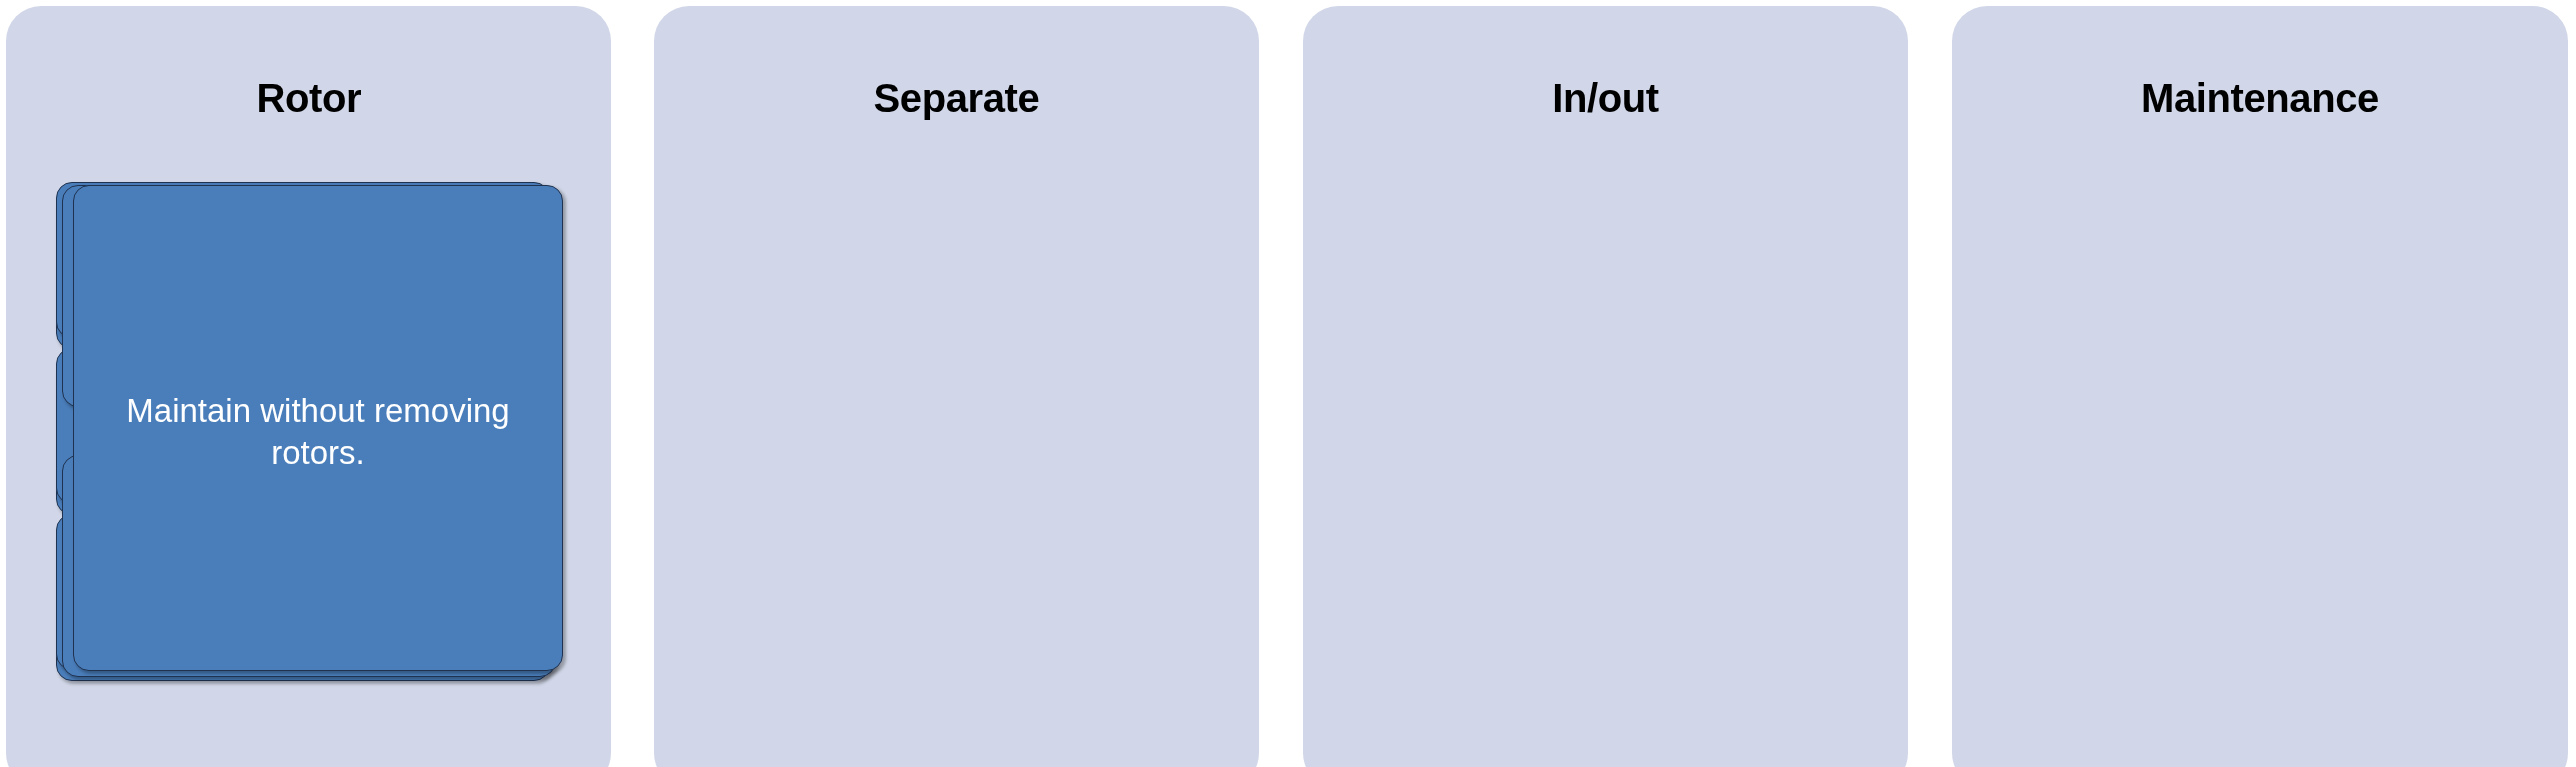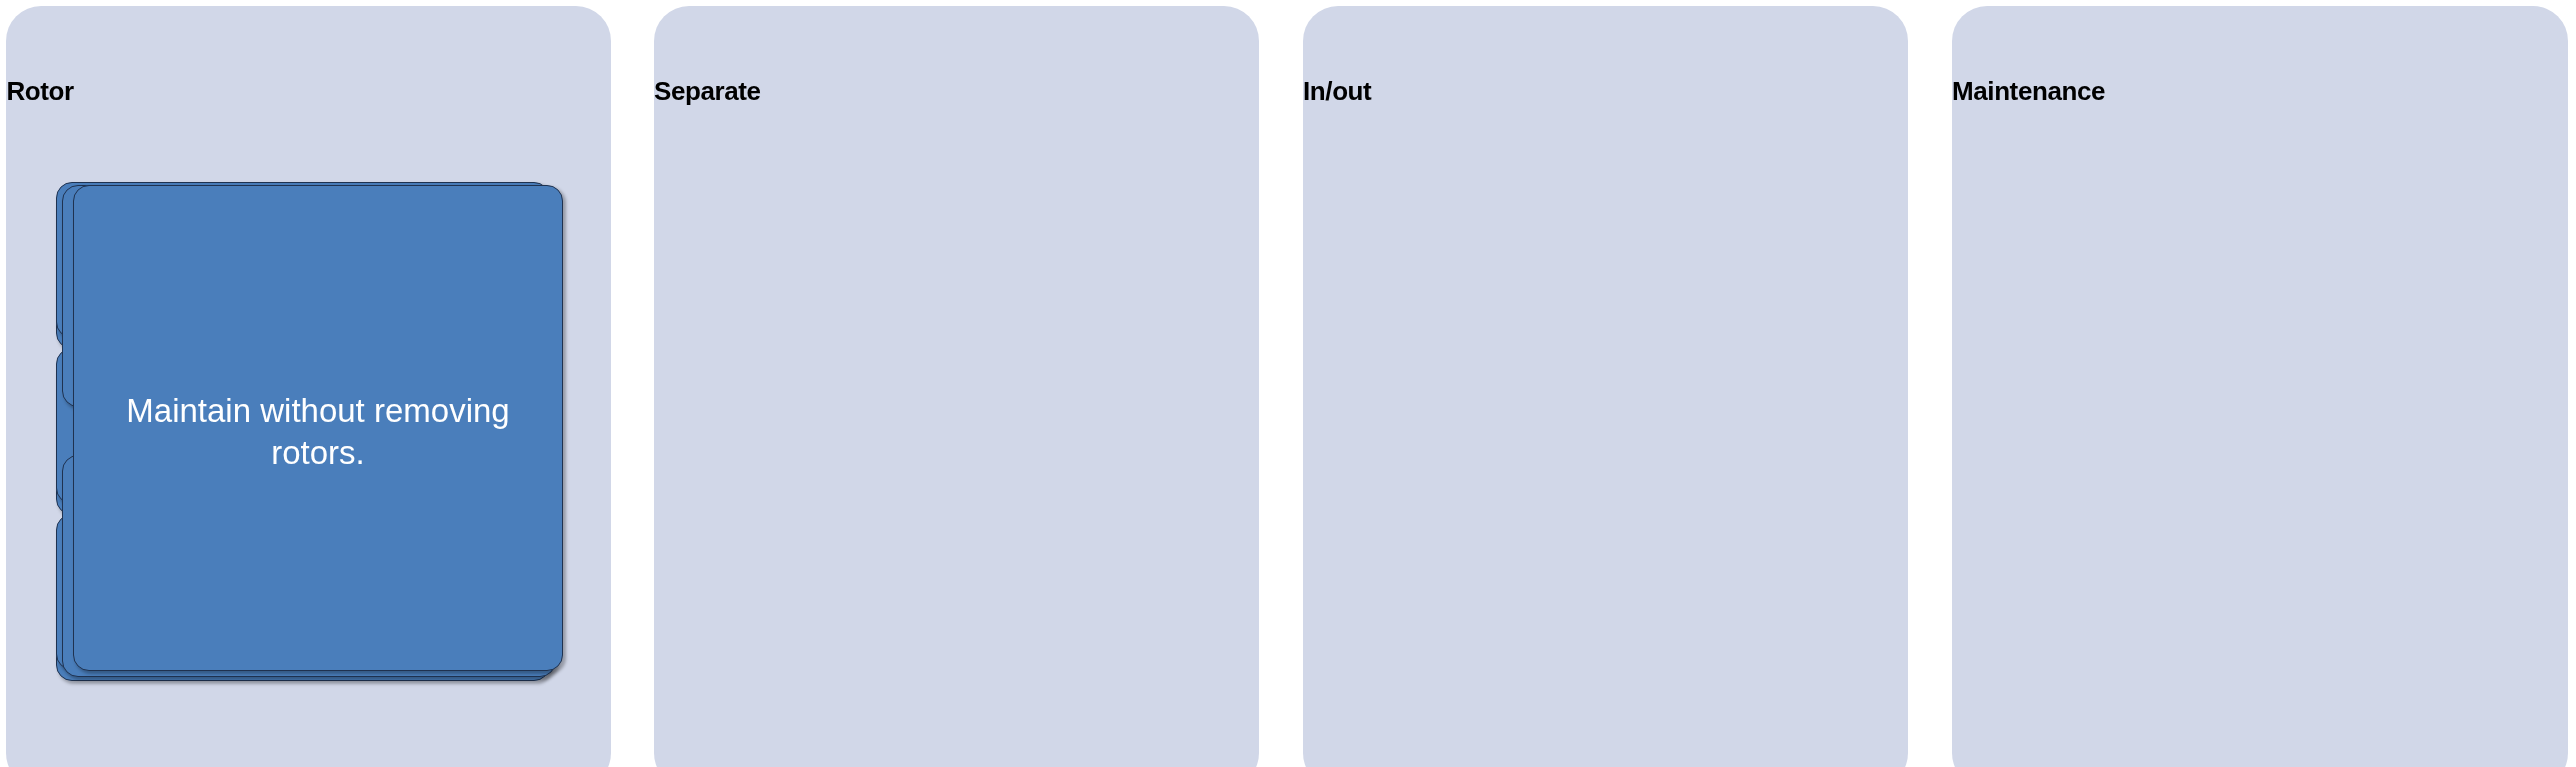--- a/index.html
+++ b/index.html
@@ -29,22 +29,22 @@
     background: #d1d7e8;
     border-radius: 35px;
     box-sizing: border-box;
   }
 
   .panel-title {
     position: absolute;
     top: 72px;
     left: 0;
     width: 100%;
-    text-align: left;
-    font-size: 26px;
+    text-align: center;
+    font-size: 40px;
     font-weight: bold;
     color: #000000;
     letter-spacing: -0.4px;
     line-height: 1;
     white-space: nowrap;
   }
 
   .box {
     position: absolute;
     background: #4a7ebb;

